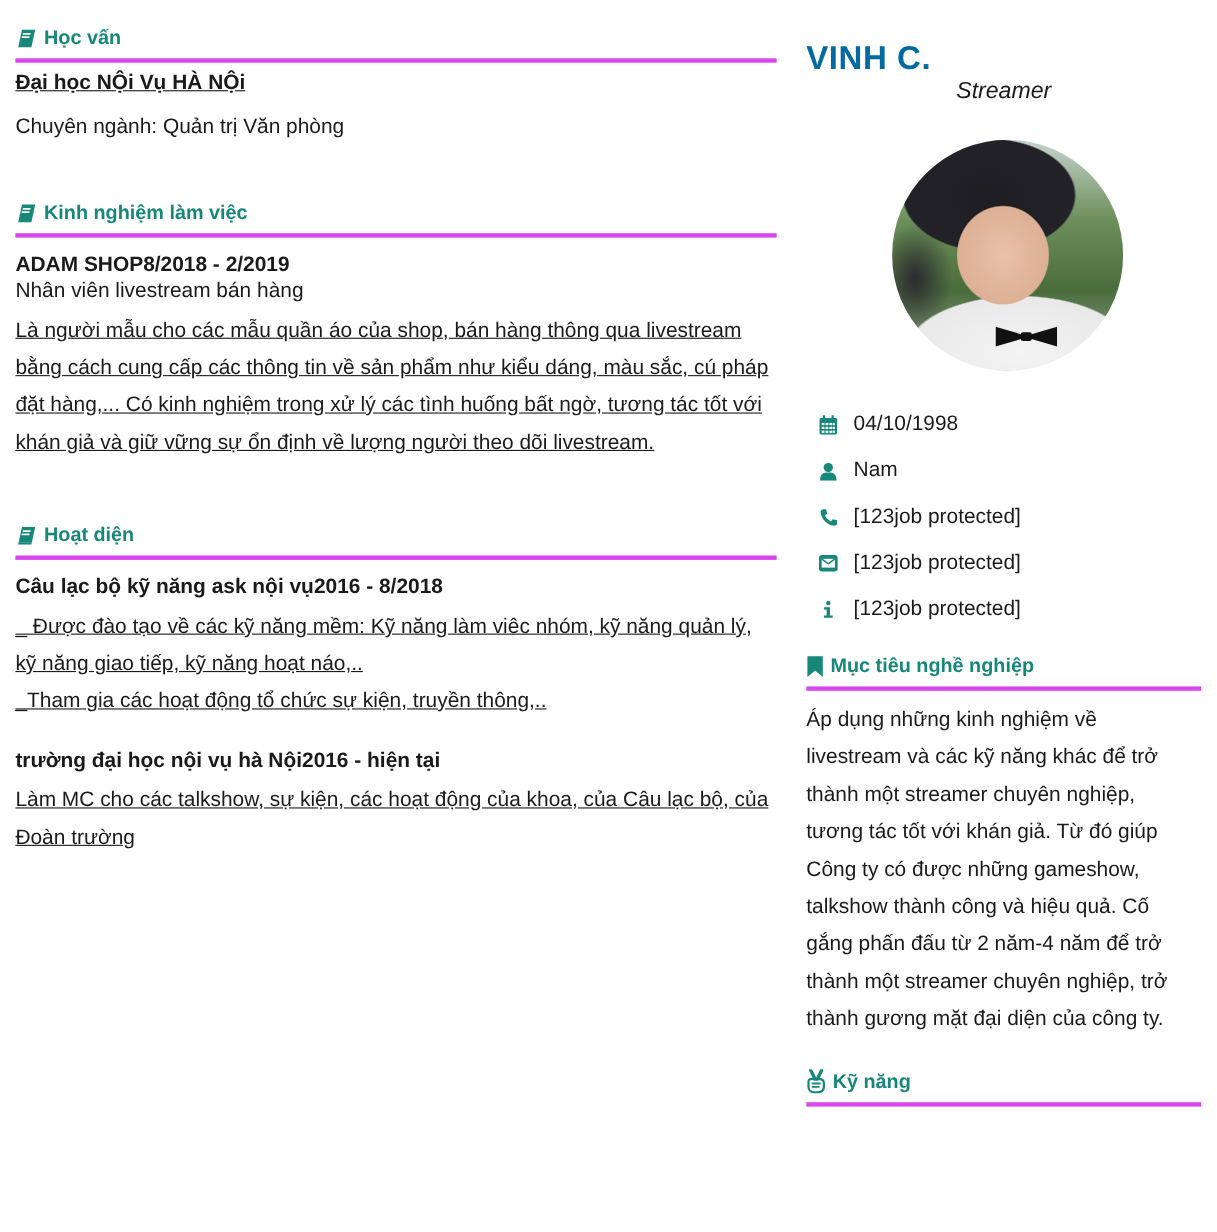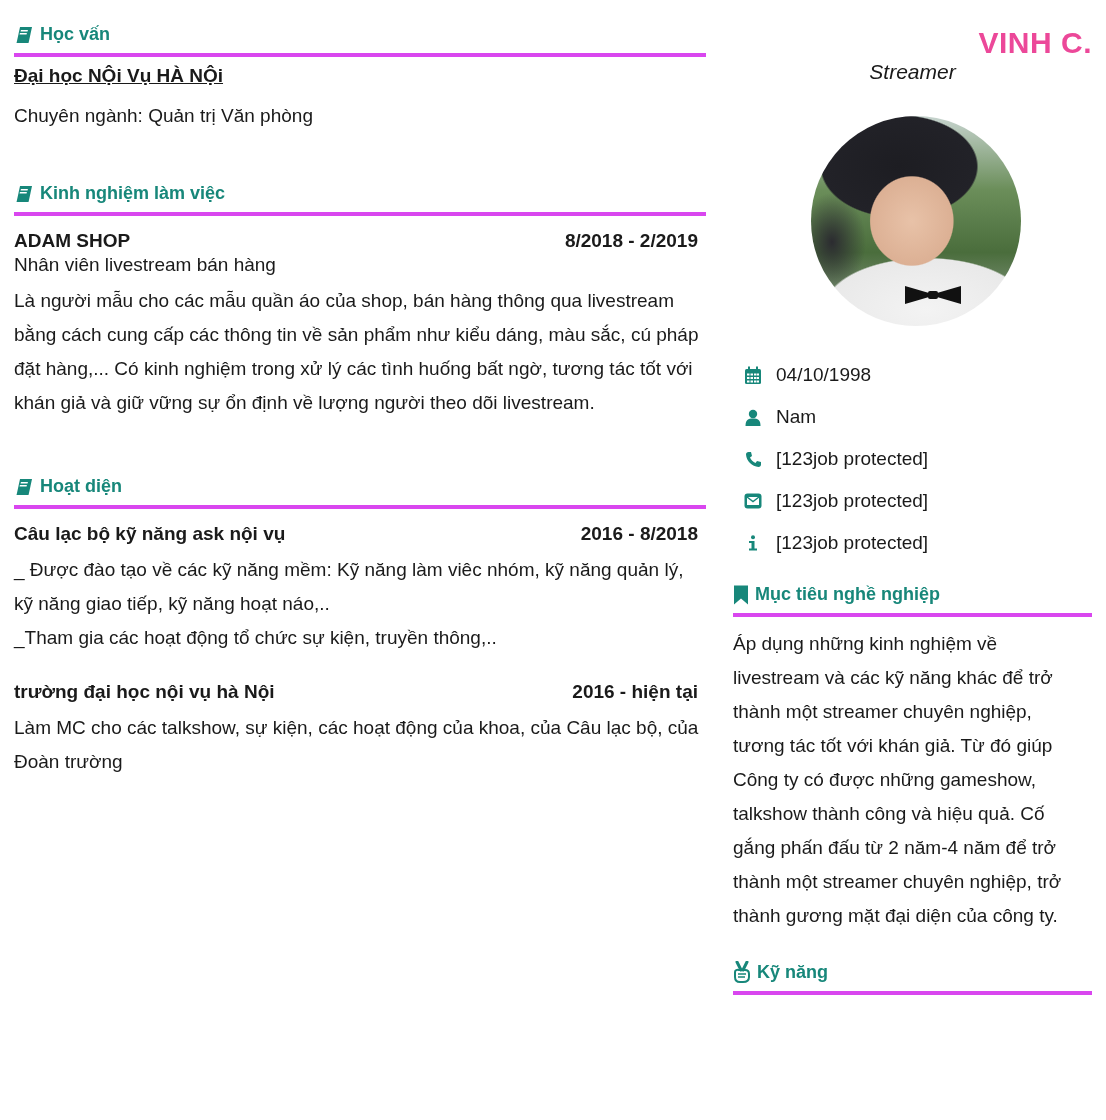--- a/index.html
+++ b/index.html
@@ -14,27 +14,27 @@
       display: flex; align-items: center; gap: 6px;
       color: #17877a; font-weight: bold; font-size: 18px;
       padding-bottom: 8px; border-bottom: 4px solid #d946ef;
     }
     .section-head svg { flex: none; }
 
     .edu { margin-bottom: 56px; }
     .edu .school { font-weight: bold; font-size: 19px; margin-top: 8px; text-decoration: underline; }
     .edu .major { font-size: 19px; margin-top: 18px; }
 
-    .entry-head { display: flex; justify-content: space-between; font-weight: bold; font-size: 19px; margin-top: 14px; padding-right: 8px; }
+    .entry-head { display: flex; justify-content: flex-start; font-weight: bold; font-size: 19px; margin-top: 14px; padding-right: 8px; }
     .entry-sub { font-size: 19px; margin-top: 2px; }
-    .entry-desc { font-size: 19px; line-height: 34px; margin-top: 8px; white-space: pre-line; }
+    .entry-desc { font-size: 19px; line-height: 34px; margin-top: 8px; white-space: pre-line; text-decoration: underline; }
     .exp { margin-bottom: 56px; }
     .act-entry { margin-bottom: 26px; }
 
-    .name { text-align: right; color: #ec4899; font-weight: bold; font-size: 30px; letter-spacing: 0.5px; margin-top: 2px; padding-left: 0px; }
+    .name { text-align: left; color: #0369a1; font-weight: bold; font-size: 30px; letter-spacing: 0.5px; margin-top: 13px; padding-left: 0px; }
     .title { text-align: center; font-style: italic; font-size: 21px; }
     .avatar {
       width: 210px; height: 210px; border-radius: 50%; margin: 32px auto 0; position: relative; left: 3px;
       background:
         radial-gradient(ellipse 28% 30% at 48% 50%, #e8c2a8 0%, #dcb094 70%, transparent 72%),
         radial-gradient(ellipse 46% 30% at 42% 24%, #1d1d22 0%, #222228 80%, transparent 82%),
         radial-gradient(ellipse 60% 30% at 55% 92%, #f3f3f3 0%, #e9e9e9 80%, transparent 82%),
         radial-gradient(ellipse 18% 26% at 10% 60%, #2b2b30 0%, transparent 90%),
         linear-gradient(180deg, #c7d4cf 0%, #6b8e5a 35%, #4a6d3c 65%, #9aa69a 100%);
       overflow: hidden;

